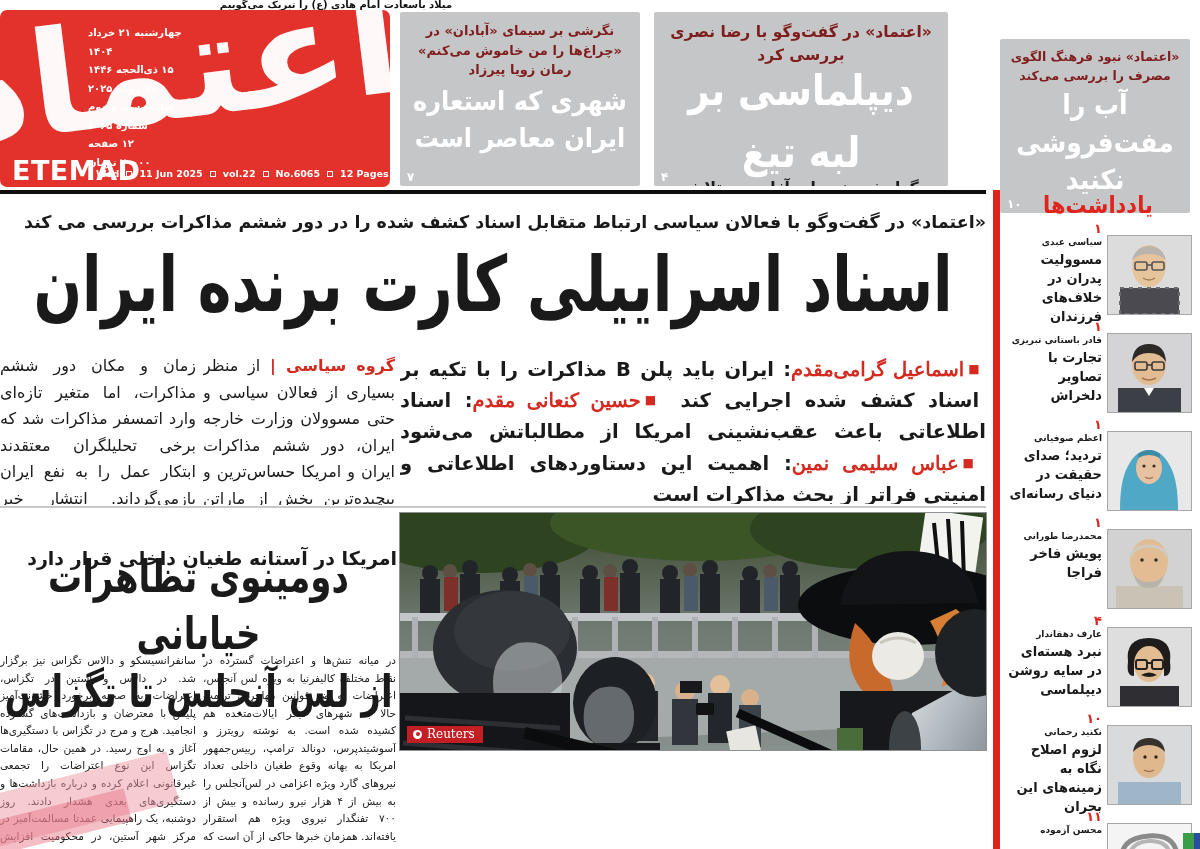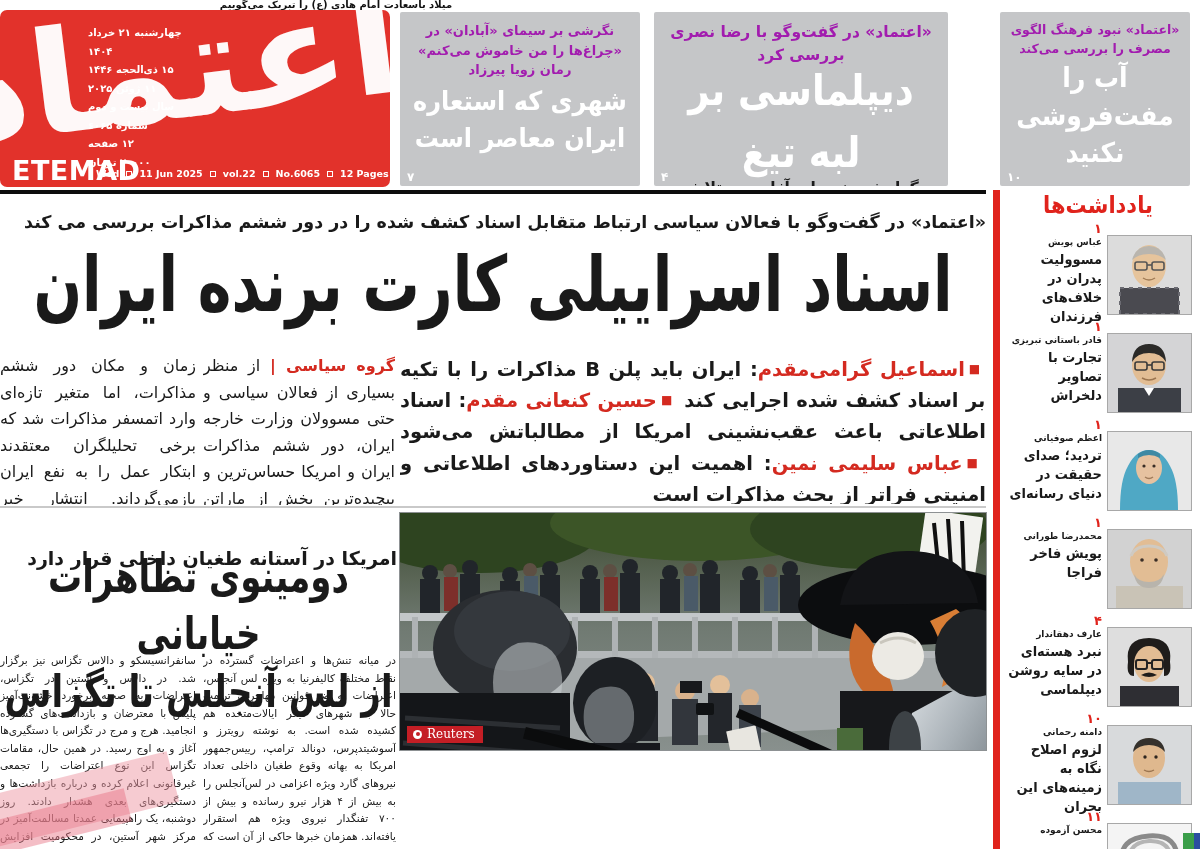--- a/index.html
+++ b/index.html
@@ -14,41 +14,41 @@
   
   .masthead{position:absolute;left:0;top:10px;width:390px;height:177px;background:#e2322b;border-radius:7px;overflow:hidden;}
   .logo-fa{position:absolute;left:60px;top:-30px;width:340px;font-size:150px;line-height:1.1;color:#fff;font-weight:bold;text-align:center;transform:rotate(-7deg) scaleY(.95);letter-spacing:-10px;opacity:.97;}
   .m-dates{position:absolute;left:88px;top:14px;width:104px;color:#fff;font-size:10px;font-weight:bold;line-height:1.85;text-align:left;z-index:3;}
   .logo-en{position:absolute;left:12px;bottom:1px;color:#fff;font-size:27px;font-weight:bold;letter-spacing:.5px;z-index:3;}
   .m-info{position:absolute;left:96px;bottom:8px;display:flex;align-items:center;gap:7px;color:#fff;font-size:9.5px;font-weight:bold;white-space:nowrap;z-index:3;}
   .sq{width:6px;height:6px;border:1px solid #fff;display:inline-block;flex:0 0 auto;}
 
   
   .teaser{position:absolute;top:12px;height:174px;background:#c5c6c8;border-radius:2px;padding:9px 10px;text-align:center;overflow:hidden;}
-  .t-kicker{font-weight:bold;color:#a21caf;line-height:1.5;}
+  .t-kicker{font-weight:bold;color:#7f1d1d;line-height:1.5;}
   .t-title{color:#fff;font-weight:bold;}
   .t-sub{font-weight:bold;color:#1c1c1c;line-height:1.45;}
   .t-page{position:absolute;left:7px;bottom:2px;color:#fff;font-size:12px;font-weight:bold;}
   .teaser-a{left:400px;width:240px;}
   .teaser-a .t-kicker{font-size:13px;}
   .teaser-a .t-title{font-size:24px;line-height:1.4;margin-top:7px;transform:scaleY(1.1);}
   .teaser-b{left:654px;width:294px;}
   .teaser-b .t-kicker{font-size:15.5px;}
   .teaser-b .t-title{font-size:37px;line-height:1.45;transform:scaleY(1.15);}
   .teaser-b .t-sub{font-size:15.5px;margin-top:2px;}
-  .teaser-c{left:1000px;width:190px;}
+  .teaser-c{left:1000px;width:190px;margin-top:27px;}
   .teaser-c .t-kicker{font-size:12.5px;}
   .teaser-c .t-title{font-size:25px;line-height:1.35;margin-top:6px;transform:scaleY(1.1);}
 
   
   .main-rule{position:absolute;left:0;top:190px;width:986px;height:4px;background:#0d0d0d;}
   .lead-kicker{position:absolute;left:0;top:212px;width:986px;font-size:17.5px;font-weight:bold;text-align:right;}
   .lead-headline{position:absolute;left:0;top:216px;width:986px;font-size:57px;font-weight:bold;text-align:center;line-height:100px;transform:scaleY(1.35);transform-origin:top;white-space:nowrap;letter-spacing:-2px;}
   .lead-bullets{position:absolute;left:400px;top:354px;width:586px;height:150px;font-size:19.5px;font-weight:bold;line-height:1.6;text-align:justify;overflow:hidden;}
-  .b-name{color:#d42a20;}
+  .b-name{color:#d42a20;font-family:Liberation Serif, serif;}
   .b-sq{color:#d42a20;font-size:12px;margin:0 4px;vertical-align:3px;}
   .ncol{position:absolute;top:353px;height:152px;font-size:16px;line-height:1.66;text-align:justify;overflow:hidden;}
   .lead-col1{left:203px;width:192px;}
   .lead-col2{left:0;width:196px;}
   .byline{color:#d42a20;font-weight:bold;}
   .readmore{color:#d42a20;font-weight:bold;}
   .divider2{position:absolute;left:0;top:506px;width:986px;height:2px;background:#c9c9c9;}
 
   
   .s2-kicker{position:absolute;left:0;top:515px;width:397px;font-size:19px;font-weight:bold;text-align:right;margin-top:32px;}
@@ -308,21 +308,21 @@
   </div>
 
   <div class="redbar"></div>
   <div class="sb-title fa">یادداشت‌ها</div>
 
   <div class="sb-items">
 
     <div class="s-item">
       <div class="s-txt fa">
         <div class="s-num">۱</div>
-        <div class="s-author">عباس پویش</div>
+        <div class="s-author">سیاسی عبدی</div>
         <div class="s-title">مسوولیت پدران در خلاف‌های فرزندان</div>
       </div>
       <div class="s-photo">
         <svg width="83" height="78" viewBox="0 0 83 78">
             <rect width="83" height="78" fill="#dcdcdc"></rect>
             <rect x="12" y="52" width="59" height="26" fill="#4a4a50"></rect>
             <path d="M12 52 h59 v26 h-59 Z" fill="none" stroke="#6b6b72" stroke-width="2" stroke-dasharray="4 5"></path>
             <ellipse cx="41" cy="30" rx="17" ry="21" fill="#e6c49c"></ellipse>
             <path d="M24 24 q4 -14 17 -14 q13 0 17 14 q-6 -6 -17 -6 q-11 0 -17 6" fill="#b9b5ae"></path>
             <rect x="27" y="26" width="12" height="8" rx="2" fill="none" stroke="#555" stroke-width="1.6"></rect>
@@ -409,21 +409,21 @@
             <rect x="44" y="32" width="11" height="9" rx="2" fill="none" stroke="#222" stroke-width="2"></rect>
             <line x1="39" y1="35" x2="44" y2="35" stroke="#222" stroke-width="2"></line>
             <path d="M33 47 q8 -5 16 0 q-8 4 -16 0" fill="#1f1d1b"></path>
           </svg>
       </div>
     </div>
 
     <div class="s-item">
       <div class="s-txt fa">
         <div class="s-num">۱۰</div>
-        <div class="s-author">دامنه رحمانی</div>
+        <div class="s-author">نکنید رحمانی</div>
         <div class="s-title">لزوم اصلاح نگاه به زمینه‌های این بحران</div>
       </div>
       <div class="s-photo">
         <svg width="83" height="78" viewBox="0 0 83 78">
             <rect width="83" height="78" fill="#d8dadc"></rect>
             <rect x="10" y="56" width="63" height="22" fill="#9fb6c8"></rect>
             <ellipse cx="41" cy="32" rx="16" ry="20" fill="#dfb88e"></ellipse>
             <path d="M25 26 q2 -14 16 -14 q14 0 16 14 q-6 -7 -16 -7 q-10 0 -16 7" fill="#35312c"></path>
             <circle cx="37" cy="31" r="1.7" fill="#2e261f"></circle>
             <circle cx="48" cy="31" r="1.7" fill="#2e261f"></circle>

